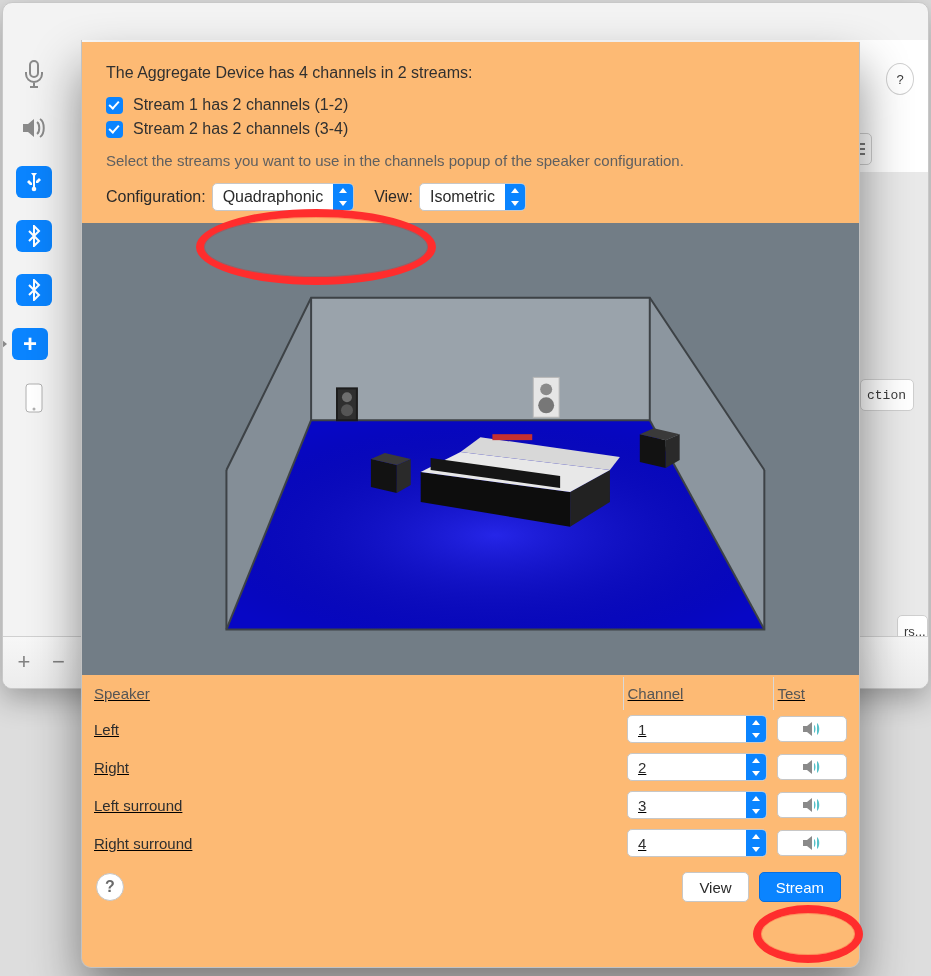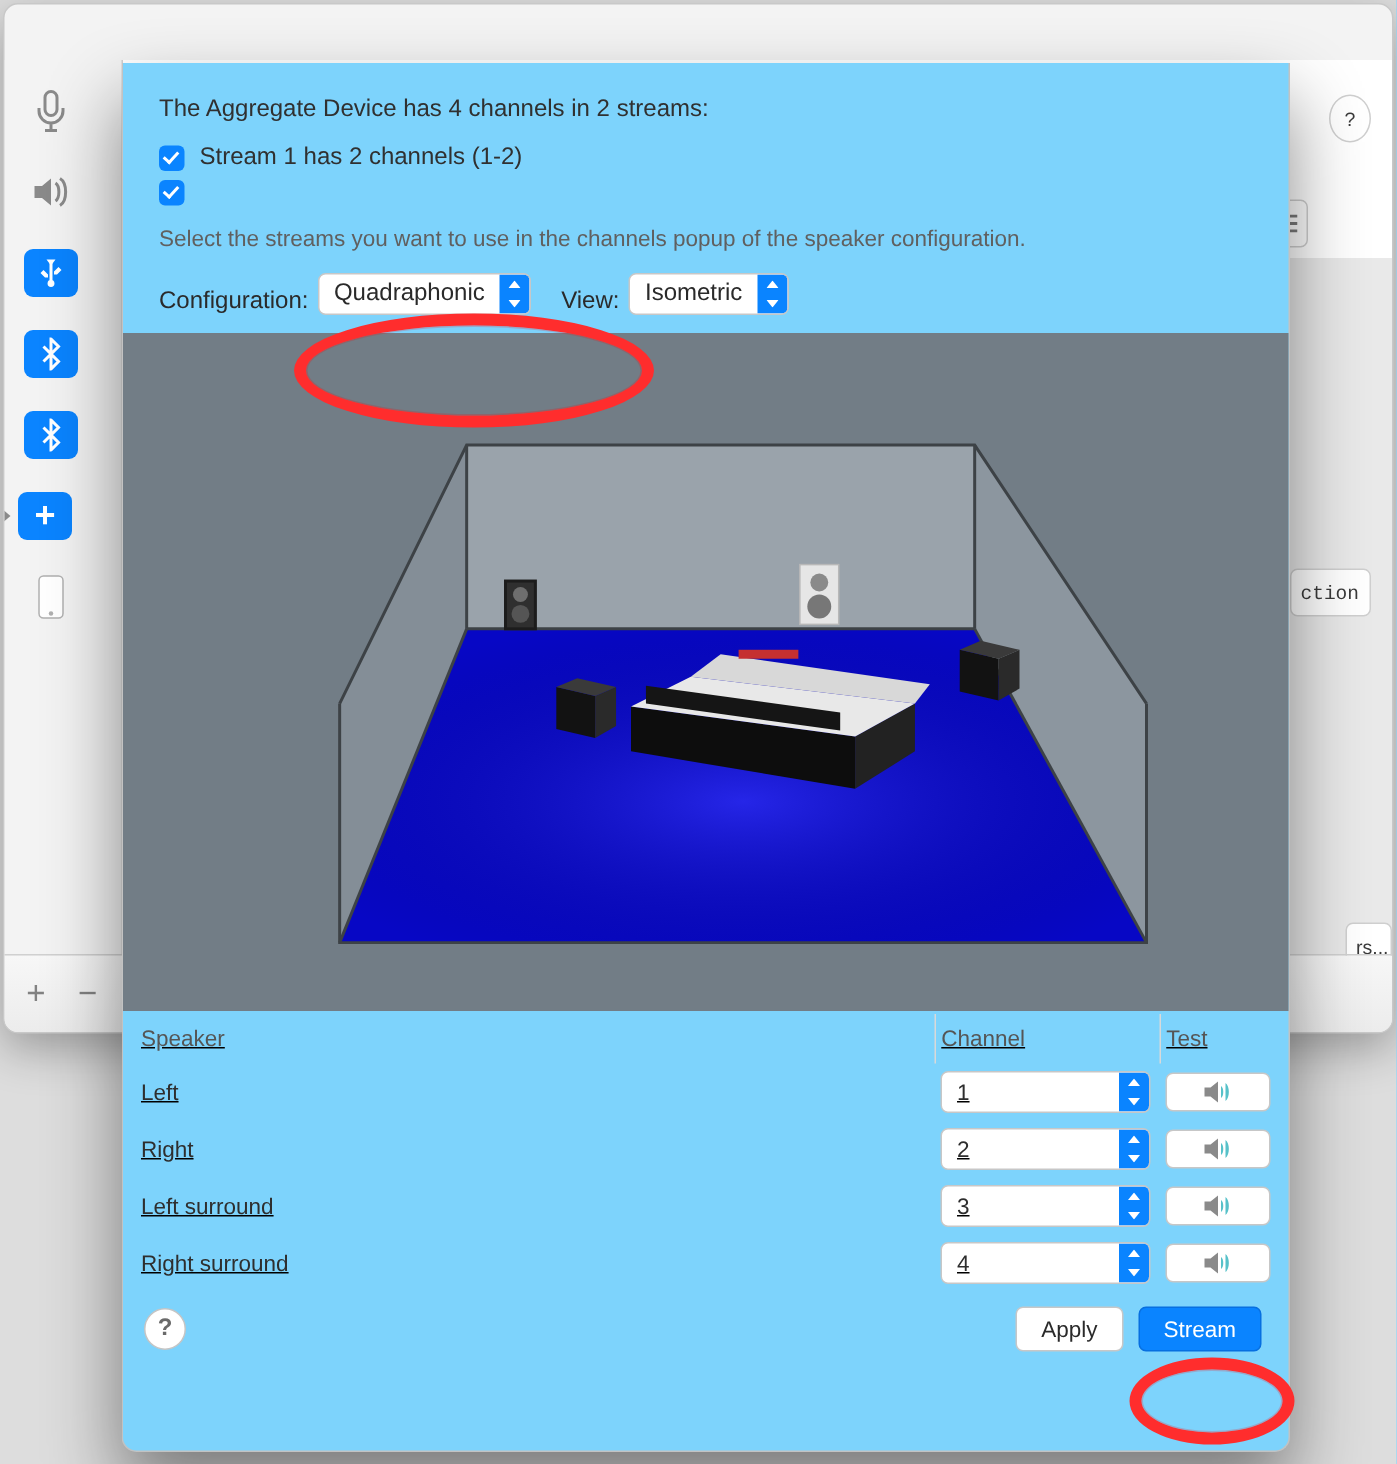--- a/index.html
+++ b/index.html
@@ -26,32 +26,32 @@
   .content-right { position:absolute; left:79px; right:0; top:37px; bottom:52px; background:#e9e9e9;}
   .right-light { position:absolute; left:0; top:0; right:0; height:132px; background:#fff;}
   .bg-btn { position:absolute; background:#fff; border:1px solid #cfcfcf; border-radius:5px;
       height:32px; display:flex; align-items:center; justify-content:center; font-size:13px; color:#3a3a3a; }
   .bottom-toolbar { position:absolute; left:0; right:0; bottom:0; height:52px;
       background:linear-gradient(#f7f7f7,#ececec); border-top:1px solid #d0d0d0;}
   .tb-btn { color:#828282; font-size:22px; width:30px; text-align:center; display:inline-block; margin-top:12px;}
 
   
   .sheet { position:absolute; left:81px; top:42px; width:779px; height:926px;
-      background:#7dd3fc; border-radius:0 0 10px 10px;
+      background:#fdba74; border-radius:0 0 10px 10px;
       border:1px solid #c2c2c2; border-top:none;
       box-shadow:0 25px 50px rgba(0,0,0,.45);
       display:flex; flex-direction:column; }
   .sheet-pad { padding:22px 24px 12px 24px; }
   .subt { font-size:16px; color:#303030; margin-bottom:14px; }
   .check-row { display:flex; align-items:center; gap:10px; margin:6px 0; font-size:16px; color:#303030;}
   .chk { width:17px; height:17px; border-radius:4px; background:#0a84ff; position:relative; flex:0 0 auto;}
   .chk::after{ content:""; position:absolute; left:3px; top:4px; width:8px; height:4px;
         border:2px solid #fff; border-top:none; border-right:none; transform:rotate(-48deg);}
   .hint { font-size:15px; color:#606060; margin-top:14px; }
-  .cfg-row { display:flex; align-items:flex-end; gap:6px; margin-top:14px; font-size:16px; color:#2a2a2a;}
+  .cfg-row { display:flex; align-items:center; gap:6px; margin-top:14px; font-size:16px; color:#2a2a2a;}
   .select { display:flex; align-items:center; background:#fff; border:1px solid #c7c7c7;
       border-radius:5px; height:28px; overflow:hidden; }
   .select .sv { padding:0 10px; }
   .stepbox { width:20px; height:100%; background:#0a84ff; display:flex; flex-direction:column;}
   .stepbox span{ flex:1; display:flex; align-items:center; justify-content:center;}
   .stepbox svg{ display:block;}
 
   .viz { height:452px; background:#727d86; position:relative; overflow:hidden;}
   .viz svg { position:absolute; inset:0; }
 
@@ -169,20 +169,21 @@
 <div class="sheet">
   <div class="sheet-pad">
     <div class="subt">The Aggregate Device has 4 channels in 2 streams:</div>
 
     <div class="check-row">
       <span class="chk"></span>
       <span>Stream 1 has 2 channels (1-2)</span>
     </div>
     <div class="check-row">
       <span class="chk"></span>
+      <span>Stream 2 has 2 channels (3-4)</span>
     </div>
 
     <div class="hint">Select the streams you want to use in the channels popup of the speaker configuration.</div>
 
     <div class="cfg-row">
       <span>Configuration:</span>
       <div class="select">
         <span class="sv">Quadraphonic</span>
         <span class="stepbox">
           <span>
@@ -395,20 +396,20 @@
                 </svg>
               </span></td>
         </tr>
       </tbody>
     </table>
   </div>
 
   <div class="footer">
     <span class="help">?</span>
     <span class="spacer"></span>
-    <span class="bt bt-default">Apply</span>
+    <span class="bt bt-default">View</span>
     <span style="width:10px;"></span>
     <span class="bt bt-primary">Stream</span>
   </div>
 </div>
 
 <div class="anno" style="left:196px; top:209px; width:240px; height:76px; border-radius:120px/38px;"></div>
 <div class="anno" style="left:753px; top:905px; width:110px; height:58px; border-radius:55px/29px;"></div>
 
 </body></html>

